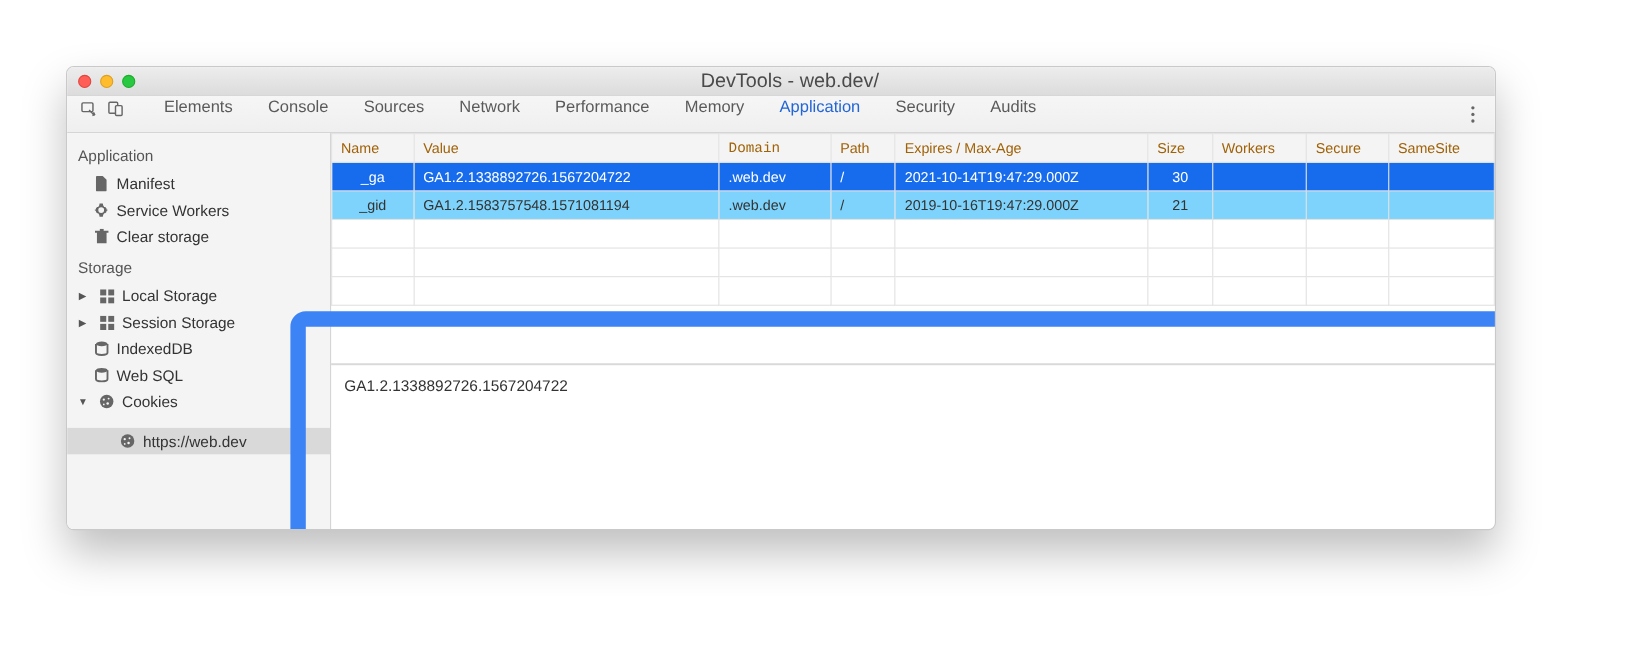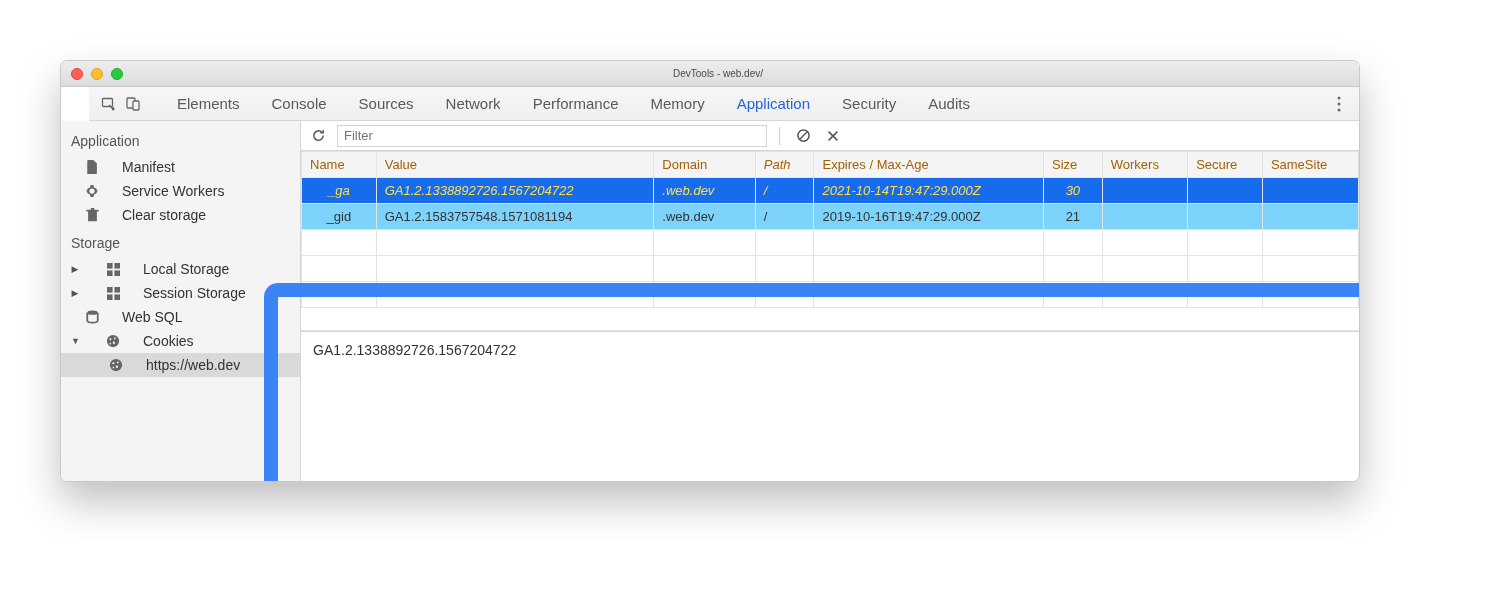--- a/index.html
+++ b/index.html
@@ -35,30 +35,29 @@
   }
   .traffic span {
     width: 12px; height: 12px; border-radius: 50%;
     display: inline-block;
   }
   .tl-close { background:#ff5f57; border:1px solid #e1463f; }
   .tl-min   { background:#ffbd2e; border:1px solid #dea022; }
   .tl-max   { background:#28c940; border:1px solid #1dad2b; }
   .title {
     position:absolute; left:16px; right:0; text-align:center;
-    font-size: 10px; color:#4a4a4a; pointer-events:none;
+    font-size: 18px; color:#4a4a4a; pointer-events:none;
   }
   .tabsbar {
     height: 34px;
     background: linear-gradient(#f6f6f6,#efefef);
     border-bottom: 1px solid #d5d5d5;
-    display:flex; align-items:center;
+    display:flex; 
     padding: 0 8px;
     color:#5a5a5a;
-    margin-left:28px;
   }
   .tabsbar .icon-btn {
     width: 24px; height: 24px; display:flex;align-items:center;justify-content:center;
     color:#666;
   }
   .tabsbar .tabs {
     display:flex; gap: 28px; margin-left: 30px;
     font-size: 15px;
   }
   .tab { cursor:pointer; padding: 2px 2px; }
@@ -77,26 +76,26 @@
     overflow:auto;
     padding-top: 4px;
   }
   .section-title {
     font-size: 14px; color:#555;
     padding: 8px 10px 6px 10px;
   }
   .tree-item {
     display:flex; align-items:center;
     height: 24px; padding-left: 24px;
-    gap: 23px;
+    gap: 7px;
     font-size: 14px; color:#333;
     cursor:pointer;
   }
   .tree-item.level2 { padding-left: 48px; }
-  .tree-item.selected { background:#d9d9d9; }
+  .tree-item.selected { background:#d9d9d9;margin-top:12px; }
   .tree-item .arrow {
     width:8px; text-align:center; margin-left:-14px; margin-right:4px; color:#555; font-size:9px;
   }
   .ic { width:14px; height:14px; color:#666; display:flex;align-items:center;justify-content:center; }
   .main {
     flex:1; display:flex; flex-direction:column;
     position:relative;
   }
   .filterbar {
     height: 30px; display:flex; align-items:center;
@@ -121,32 +120,32 @@
     border: 1px solid #e2e2e2;
     padding: 4px 8px;
     text-align: left;
     height: 26px;
     white-space: nowrap;
   }
   table.grid th {
     background:#f4f4f4;
     font-weight: normal; color:#a16207;
   }
-  tr.sel td { background:#176cee; color:#fde047;font-style:italic; }
+  tr.sel td { background:#176cee; color:#ffffff; }
   tr.alt td { background:#7dd3fc; }
   .detail {
     border-top: 1px solid #d5d5d5;
     height: 150px;
     padding: 10px 12px;
     font-size: 14px;
   }
   .col-name   { width: 70px; text-align:center; }
   .col-value  { width: 260px; }
-  .col-domain { width: 95px; }
-  .col-path   { width: 55px; font-style: italic; }
+  .col-domain { width: 95px; font-family: Liberation Mono, monospace; }
+  .col-path   { width: 55px; }
   .col-exp    { width: 215px; }
   .col-size   { width: 55px; text-align:right; }
   .col-ho     { width: 80px; }
   .col-sec    { width: 70px; }
   .col-ss     { width: 90px; margin-left: 20px; }
   table.grid td.num { text-align:center; }
   table.grid td.ctr { text-align:center; }
 
   .highlight-box {
     position:absolute;
@@ -257,20 +256,29 @@
           </span>
           <span>Session Storage</span>
         </div>
         <div class="tree-item">
           <span class="ic">
             <svg width="13" height="14" viewBox="0 0 14 16" fill="#666">
               <ellipse cx="7" cy="3" rx="6" ry="2.5"></ellipse>
               <path d="M1 3v9c0 1.4 2.7 2.5 6 2.5s6-1.1 6-2.5V3" fill="none" stroke="#666" stroke-width="2"></path>
             </svg>
           </span>
+          <span>IndexedDB</span>
+        </div>
+        <div class="tree-item">
+          <span class="ic">
+            <svg width="13" height="14" viewBox="0 0 14 16" fill="#666">
+              <ellipse cx="7" cy="3" rx="6" ry="2.5"></ellipse>
+              <path d="M1 3v9c0 1.4 2.7 2.5 6 2.5s6-1.1 6-2.5V3" fill="none" stroke="#666" stroke-width="2"></path>
+            </svg>
+          </span>
           <span>Web SQL</span>
         </div>
         <div class="tree-item">
           <span class="arrow">▼</span>
           <span class="ic">
             <svg width="14" height="14" viewBox="0 0 16 16" fill="#666">
               <circle cx="8" cy="8" r="7"></circle>
               <circle cx="5" cy="6" r="1.2" fill="#f4f4f4"></circle>
               <circle cx="10" cy="5" r="1" fill="#f4f4f4"></circle>
               <circle cx="9" cy="10" r="1.3" fill="#f4f4f4"></circle>
@@ -287,41 +295,20 @@
               <circle cx="10" cy="5" r="1" fill="#f4f4f4"></circle>
               <circle cx="9" cy="10" r="1.3" fill="#f4f4f4"></circle>
               <circle cx="5" cy="11" r="0.9" fill="#f4f4f4"></circle>
             </svg>
           </span>
           <span>https://web.dev</span>
         </div>
       </div>
 
     <div class="main">
-      <div class="filterbar">
-        <div class="btn">
-          <svg width="15" height="15" viewBox="0 0 16 16" fill="none" stroke="currentColor" stroke-width="1.6">
-            <path d="M13 8a5 5 0 1 1-1.5-3.5"></path>
-              <path d="M13 2v3h-3"></path>
-          </svg>
-        </div>
-        <input type="text" placeholder="Filter" style="">
-        <div class="sep"></div>
-        <div class="btn">
-          <svg width="15" height="15" viewBox="0 0 16 16" fill="none" stroke="currentColor" stroke-width="1.6">
-            <circle cx="8" cy="8" r="6"></circle>
-              <path d="M4 12 L12 4"></path>
-          </svg>
-        </div>
-        <div class="btn">
-          <svg width="14" height="14" viewBox="0 0 16 16" stroke="currentColor" stroke-width="1.8">
-            <path d="M3 3 L13 13 M13 3 L3 13"></path>
-          </svg>
-        </div>
-      </div>
 
       <table class="grid">
         <thead>
             <tr id="thead-row">
               <th class="col-name">Name</th>
               <th class="col-value">Value</th>
               <th class="col-domain">Domain</th>
               <th class="col-path">Path</th>
               <th class="col-exp">Expires / Max-Age</th>
               <th class="col-size">Size</th>

